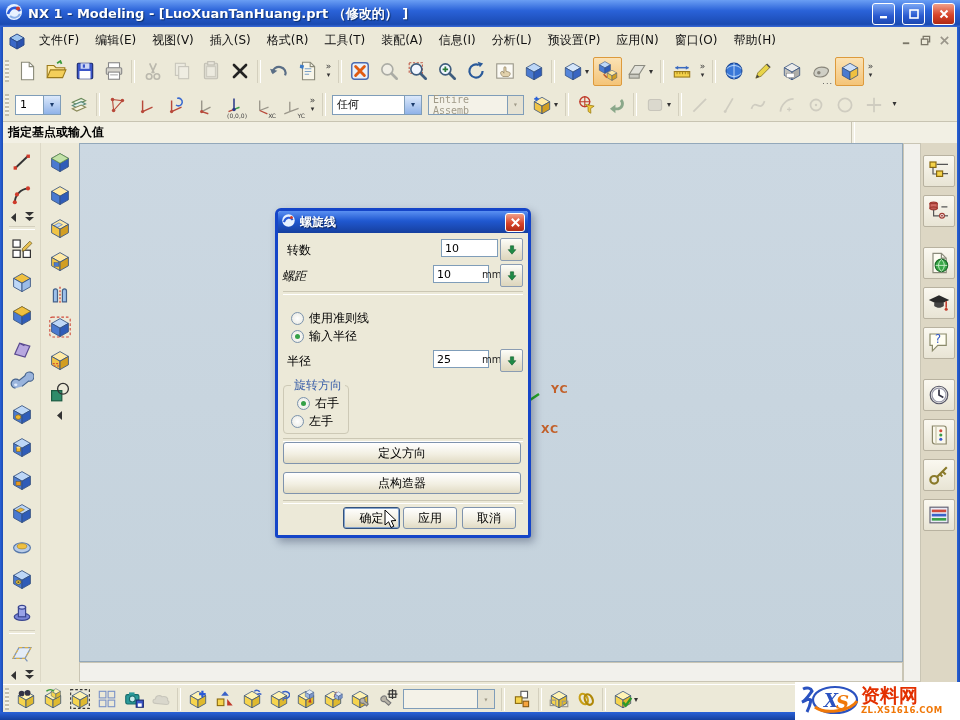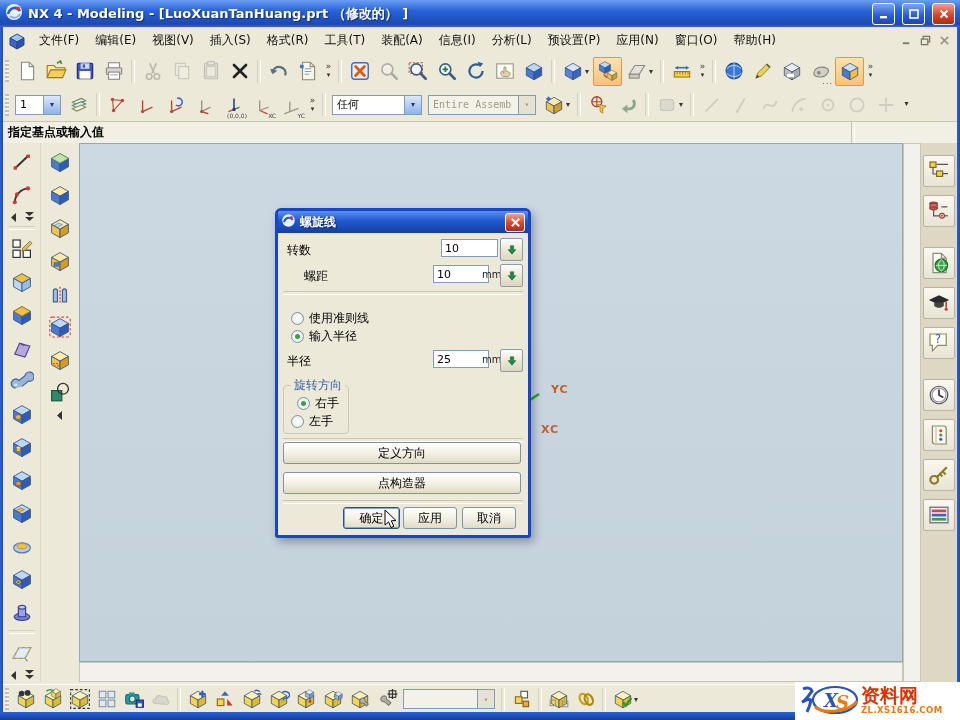--- a/index.html
+++ b/index.html
@@ -103,21 +103,21 @@
 
   <div class="titlebar">
     <span>
       <svg width="18" height="18" viewBox="0 0 18 18">
           <circle cx="9" cy="9" r="8" fill="#e8f2ff"></circle>
           <path d="M3 11c2-7 9-8 12-3" fill="none" stroke="#2a5ad8" stroke-width="2.6"></path>
           <path d="M5 13c3 3 8 2 10-2" fill="none" stroke="#8ab0e8" stroke-width="2"></path>
           <circle cx="13" cy="5.5" r="2" fill="#d03a2a"></circle>
         </svg>
     </span>
-    <span class="title-text">NX 4 - Modeling - [LuoXuanTanHuang.prt （修改的） ]</span>
+    <span class="title-text">NX 1 - Modeling - [LuoXuanTanHuang.prt （修改的） ]</span>
     <span class="winbtn blue">
         <svg width="12" height="12" viewBox="0 0 12 12">
           <rect x="2" y="8" width="7" height="2.4" fill="#fff"></rect>
         </svg>
       </span>
     <span class="winbtn blue">
         <svg width="12" height="12" viewBox="0 0 12 12">
           <rect x="2" y="2" width="8" height="8" fill="none" stroke="#fff" stroke-width="1.6"></rect>
         </svg>
       </span>
@@ -512,21 +512,21 @@
       </div>
       <div class="ovf">
         <span>»</span>
         <span style="font-size:7px">▾</span>
       </div>
       <div class="sep"></div>
       <div class="combo" style="width: 90px;">
         <span class="ctext">任何</span>
         <span class="cbtn">▾</span>
       </div>
-      <div class="combo d" style="width: 108px;">
+      <div class="combo d" style="width: 96px;">
         <span class="ctext">Entire Assemb</span>
         <span class="cbtn">▾</span>
       </div>
       <div class="tbtn" style="position: relative;">
         <span style="display: flex;">
           <svg viewBox="0 0 20 20" width="22" height="22">
             <polygon points="3,7 10,3 17,7 10,11" fill="#ffeaa6" stroke="#33507e" stroke-width="0.7"></polygon>
             <polygon points="3,7 10,11 10,18 3,14" fill="#f0c446" stroke="#33507e" stroke-width="0.7"></polygon>
             <polygon points="10,11 17,7 17,14 10,18" fill="#d29e22" stroke="#33507e" stroke-width="0.7"></polygon>
             <path d="M5 2.5v4M3 4.5h4" stroke="#2a62d8" stroke-width="1.6"></path>
@@ -991,21 +991,21 @@
     <div class="dlg-body">
 
       <span class="dlbl" style="left:9px;top:9px;">转数</span>
       <input class="tin" style="left: 163px; top: 6px; width: 57px;" value="10">
       <span class="spin" style="left:222px;top:5px;">
           <svg width="14" height="14" viewBox="0 0 20 20">
             <path d="M10 16l-5.5-6.5h3.2V4h4.6v5.5h3.2z" fill="#1e8a46" stroke="#0e5a2a" stroke-width="0.8"></path>
           </svg>
         </span>
 
-      <span class="dlbl" style="left:26px;top:35px;">螺距</span>
+      <span class="dlbl" style="left:4px;top:35px;font-style:italic;">螺距</span>
       <input class="tin" style="left: 155px; top: 32px; width: 56px;" value="10">
       <span class="unit" style="left:204px;top:36px;">mm</span>
       <span class="spin" style="left:222px;top:31px;">
           <svg width="14" height="14" viewBox="0 0 20 20">
             <path d="M10 16l-5.5-6.5h3.2V4h4.6v5.5h3.2z" fill="#1e8a46" stroke="#0e5a2a" stroke-width="0.8"></path>
           </svg>
         </span>
 
       <div class="hline" style="top:58px;"></div>
 

